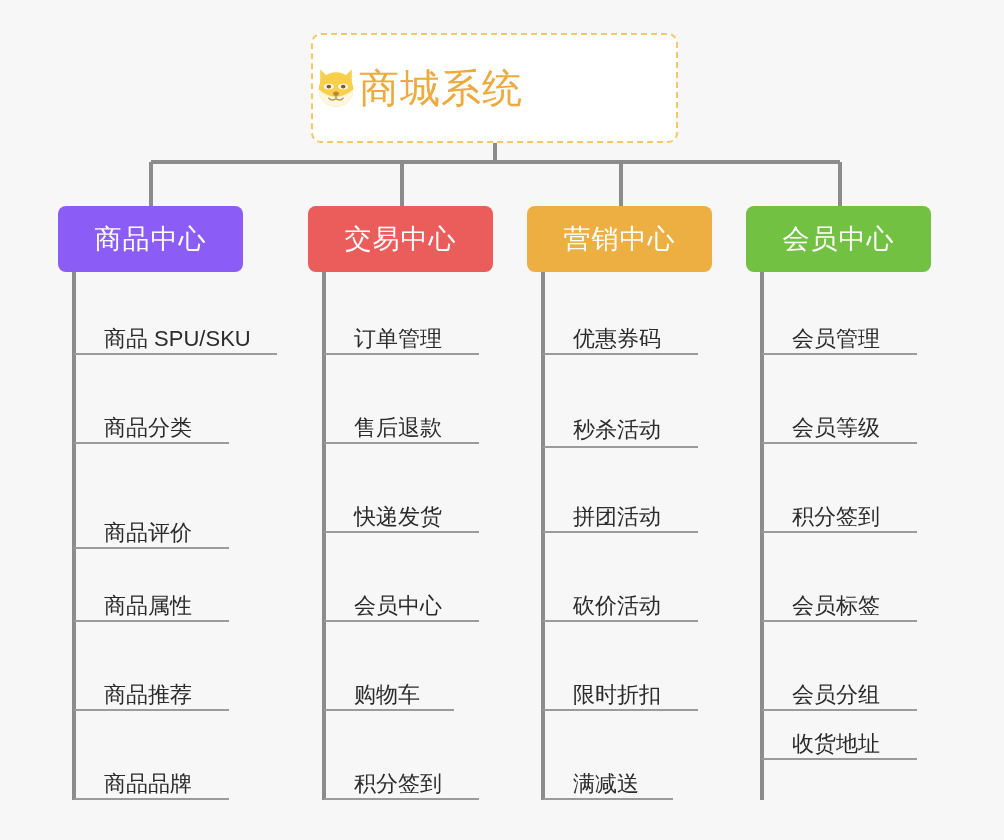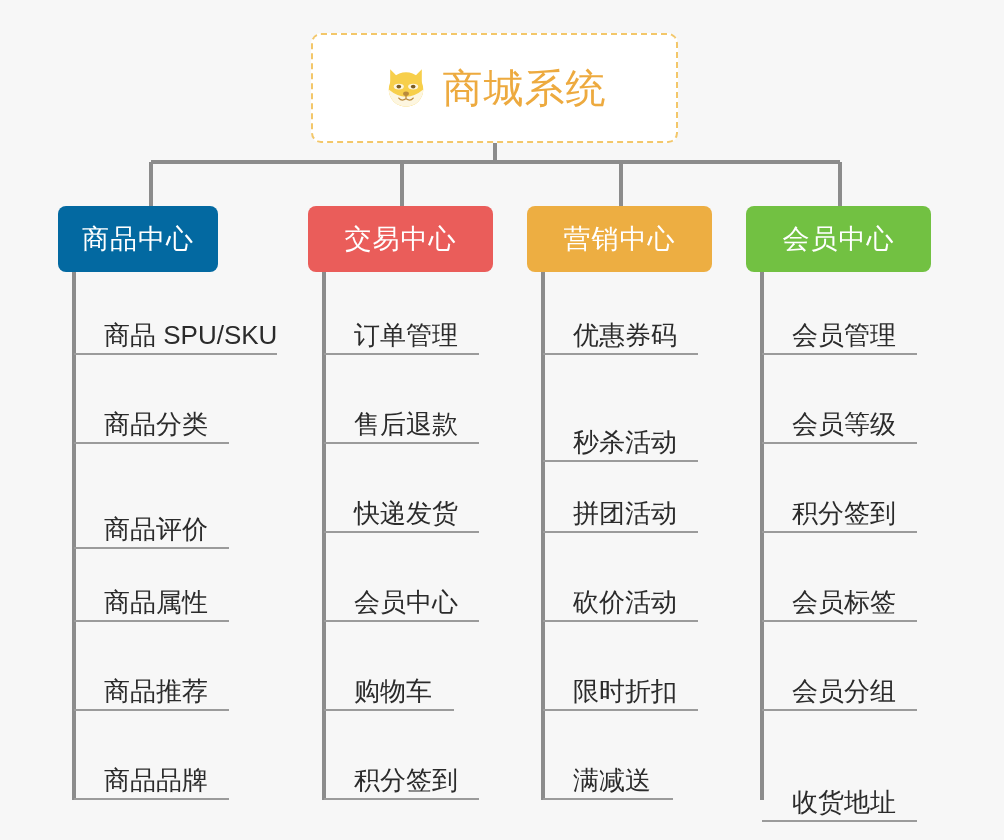--- a/index.html
+++ b/index.html
@@ -37,22 +37,21 @@
     left: 311px;
     top: 33px;
     width: 367px;
     height: 110px;
     box-sizing: border-box;
     background: #ffffff;
     border: 2px dashed #f3c76a;
     border-radius: 10px;
     display: flex;
     align-items: center;
-    justify-content: center;
-    gap: 14px;
+    justify-content: flex-start;
   }
   .root-emoji {
     width: 46px;
     height: 46px;
     display: block;
     flex: none;
   }
   .root-title {
     font-size: 40px;
     line-height: 1;
@@ -79,21 +78,21 @@
     position: absolute;
     box-sizing: border-box;
     height: 46px;
     display: flex;
     align-items: flex-end;
     border-bottom: 2px solid #9b9b9b;
     padding-left: 30px;
     padding-bottom: 2px;
   }
   .leaf-label {
-    font-size: 26px;
+    font-size: 22px;
     line-height: 1.15;
     color: #2b2b2b;
     white-space: nowrap;
   }
 </style>
 </head>
 <body>
 
 <div id="mindmap">
 
@@ -123,21 +122,21 @@
       <ellipse cx="42" cy="30" rx="7" ry="4" fill="#fdf6e0"></ellipse>
       <ellipse cx="22" cy="30" rx="3.2" ry="2.6" fill="#7a5c22"></ellipse>
       <ellipse cx="42" cy="30" rx="3.2" ry="2.6" fill="#7a5c22"></ellipse>
       <ellipse cx="32" cy="40" rx="4" ry="3" fill="#b98a3c"></ellipse>
       <path d="M32 43 L32 47 M32 47 Q26 51 22 46 M32 47 Q38 51 42 46" stroke="#b98a3c" stroke-width="1.8" fill="none" stroke-linecap="round"></path>
     </svg>
     <span class="root-title">商城系统</span>
   </div>
 
   <div id="branch-layer">
-      <div class="cat-header" style="left: 58px; top: 206px; width: 160px; background: #0369a1;">商品中心</div>
+      <div class="cat-header" style="left: 58px; top: 206px; width: 185px; background: #8b5cf6;">商品中心</div>
       <div class="leaf" style="left: 74px; top: 309px; width: 203px;">
         <span class="leaf-label">商品 SPU/SKU</span>
       </div>
       <div class="leaf" style="left: 74px; top: 398px; width: 155px;">
         <span class="leaf-label">商品分类</span>
       </div>
       <div class="leaf" style="left: 74px; top: 503px; width: 155px;">
         <span class="leaf-label">商品评价</span>
       </div>
       <div class="leaf" style="left: 74px; top: 576px; width: 155px;">
@@ -165,21 +164,21 @@
       <div class="leaf" style="left: 324px; top: 665px; width: 130px;">
         <span class="leaf-label">购物车</span>
       </div>
       <div class="leaf" style="left: 324px; top: 754px; width: 155px;">
         <span class="leaf-label">积分签到</span>
       </div>
       <div class="cat-header" style="left: 527px; top: 206px; width: 185px; background: rgb(237, 174, 66);">营销中心</div>
       <div class="leaf" style="left: 543px; top: 309px; width: 155px;">
         <span class="leaf-label">优惠券码</span>
       </div>
-      <div class="leaf" style="left: 543px; top: 416px; width: 155px;">
+      <div class="leaf" style="left: 543px; top: 402px; width: 155px; font-family: Liberation Mono, monospace;">
         <span class="leaf-label">秒杀活动</span>
       </div>
       <div class="leaf" style="left: 543px; top: 487px; width: 155px;">
         <span class="leaf-label">拼团活动</span>
       </div>
       <div class="leaf" style="left: 543px; top: 576px; width: 155px;">
         <span class="leaf-label">砍价活动</span>
       </div>
       <div class="leaf" style="left: 543px; top: 665px; width: 155px;">
         <span class="leaf-label">限时折扣</span>
@@ -196,18 +195,18 @@
       </div>
       <div class="leaf" style="left: 762px; top: 487px; width: 155px;">
         <span class="leaf-label">积分签到</span>
       </div>
       <div class="leaf" style="left: 762px; top: 576px; width: 155px;">
         <span class="leaf-label">会员标签</span>
       </div>
       <div class="leaf" style="left: 762px; top: 665px; width: 155px;">
         <span class="leaf-label">会员分组</span>
       </div>
-      <div class="leaf" style="left: 762px; top: 776px; width: 155px;">
+      <div class="leaf" style="left: 762px; top: 714px; width: 155px;">
         <span class="leaf-label">收货地址</span>
       </div>
     </div>
 
 </div>
 
 </body></html>

